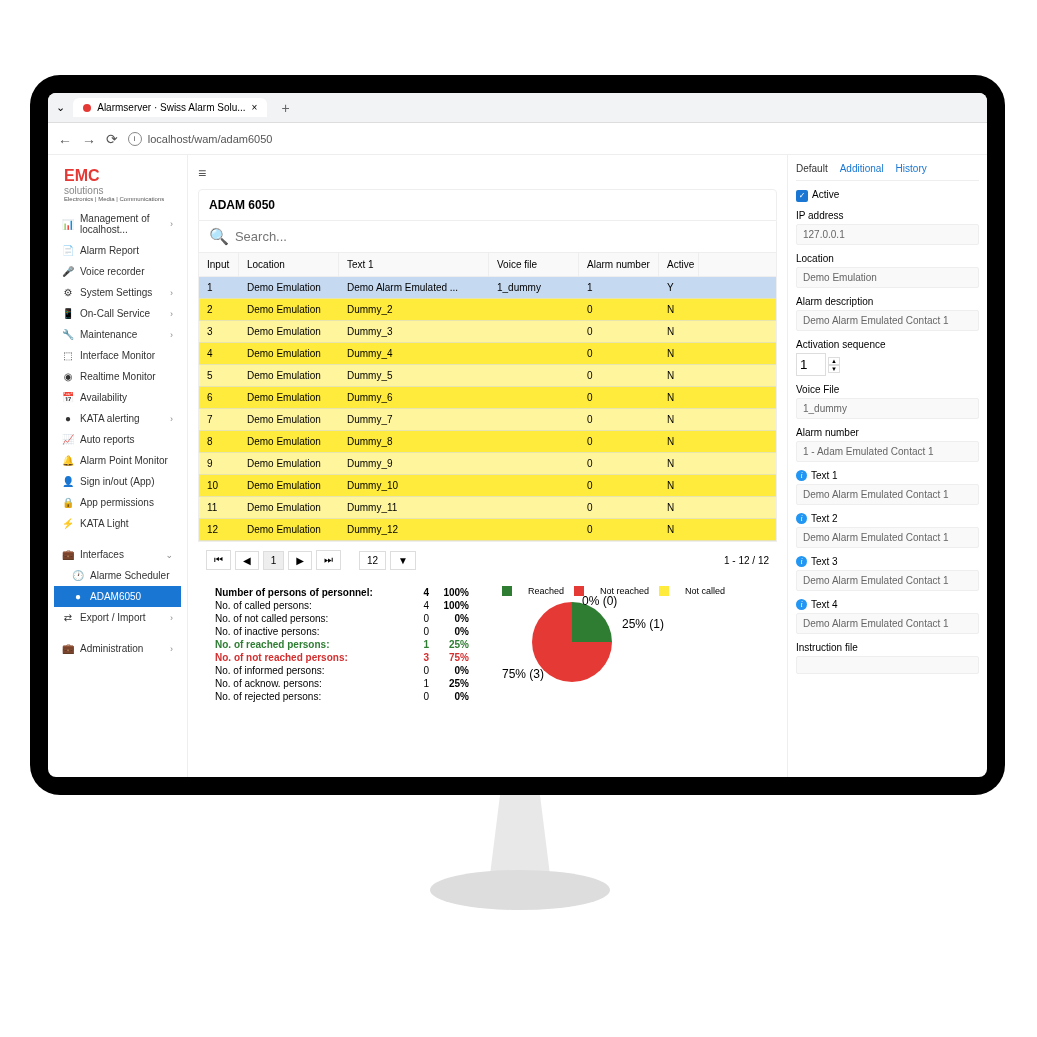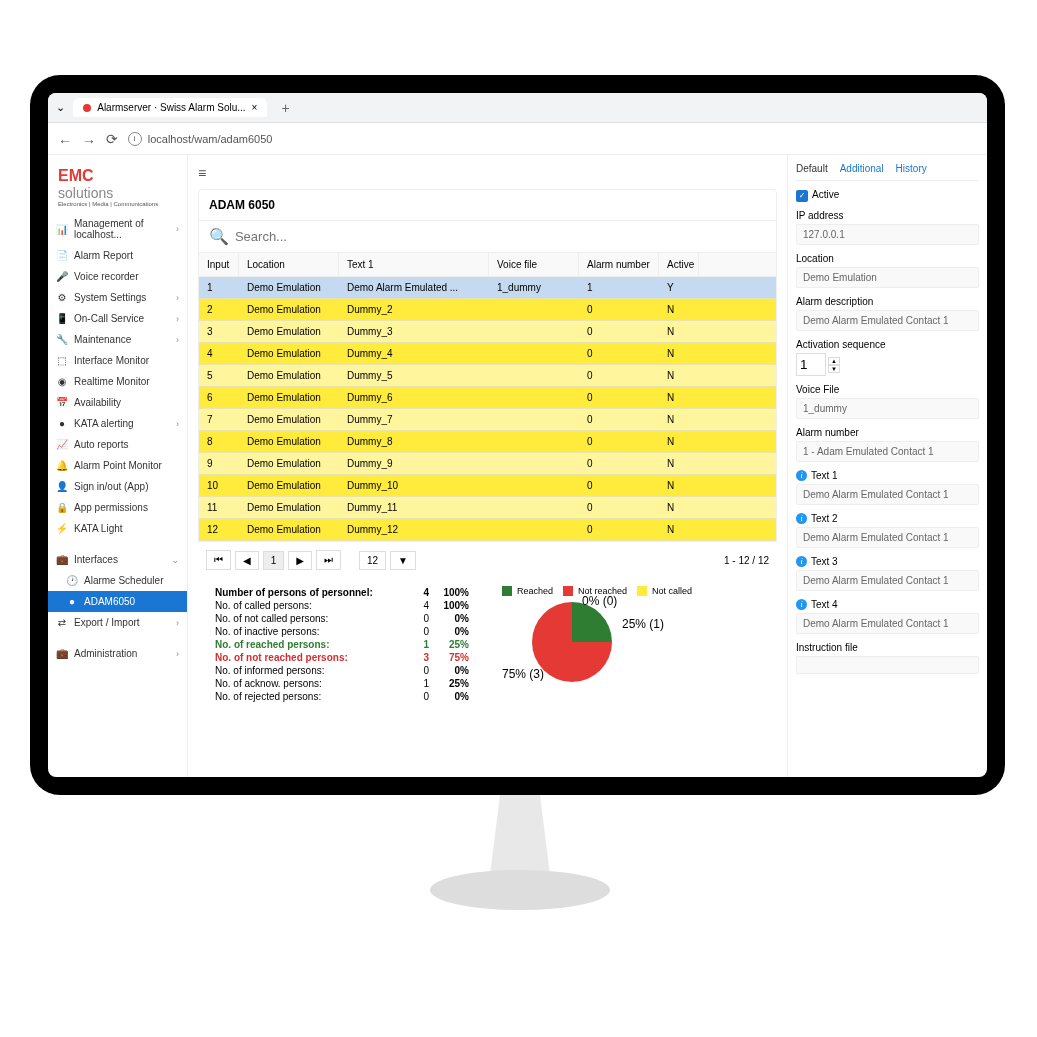--- a/index.html
+++ b/index.html
@@ -9,24 +9,24 @@
 .browser-top{height:30px;background:#f1f3f4;display:flex;align-items:center;padding:0 8px;gap:8px;font-size:11px;border-bottom:1px solid #ddd}
 .tab{background:#fff;border-radius:6px 6px 0 0;padding:4px 10px;display:flex;align-items:center;gap:6px;font-size:10px}
 .dot{width:8px;height:8px;border-radius:50%;background:#e53935}
 .plus{color:#666;font-size:14px;padding:0 6px}
 .browser-nav{height:32px;background:#fff;display:flex;align-items:center;padding:0 10px;gap:10px;border-bottom:1px solid #eee;font-size:11px}
 .nav-btn{color:#555;font-size:14px;cursor:pointer}
 .addr{flex:0 0 auto;display:flex;align-items:center;gap:6px;color:#555}
 .addr input{border:none;font-size:11px;color:#555;background:transparent;width:200px}
 .info-ic{width:14px;height:14px;border:1px solid #888;border-radius:50%;display:inline-flex;align-items:center;justify-content:center;font-size:8px}
 .app{flex:1;display:flex;overflow:hidden}
-.sidebar{width:140px;border-right:1px solid #eee;padding:6px 0;font-size:10px;overflow-y:auto}
+.sidebar{width:140px;border-right:1px solid #eee;padding:6px 6px;font-size:10px;overflow-y:auto}
 .logo{padding:6px 10px}
 .logo-t{color:#e53935;font-weight:bold;font-size:16px}
-.logo-s{color:#888;font-size:14px}
+.logo-s{color:#888;font-size:10px}
 .logo-m{color:#555;font-size:6px}
 .nav-item{padding:5px 8px;display:flex;align-items:center;gap:6px;color:#333;cursor:pointer}
 .nav-item.active{background:#1976d2;color:#fff}
 .nav-item .chev{margin-left:auto;color:#888;font-size:9px}
 .nav-item .ic{width:12px;text-align:center}
 .main{flex:1;display:flex;overflow:hidden}
 .center{flex:1;padding:10px;overflow:hidden;display:flex;flex-direction:column}
 .ham{font-size:14px;color:#555;cursor:pointer;padding-bottom:8px}
 .panel-title{padding:8px 10px;border:1px solid #eee;border-radius:4px 4px 0 0;font-size:12px;font-weight:bold}
 .search-row{border:1px solid #eee;border-top:none;padding:6px 10px;display:flex;align-items:center;gap:6px}
@@ -48,21 +48,21 @@
 .stat-lines{flex:0 0 280px}
 .stat-lines div{display:flex;padding:1px 13px}
 .stat-lines .lbl{flex:1}
 .stat-lines .n{width:30px;text-align:right}
 .stat-lines .p{width:40px;text-align:right;font-weight:bold}
 .bold{font-weight:bold}
 .green{color:#2e7d32}
 .red{color:#d32f2f}
 .chart{flex:1;position:relative}
 .legend{display:flex;gap:10px;font-size:9px;margin-bottom:6px}
-.lg{display:flex;align-items:flex-start;gap:5px}
+.lg{display:flex;align-items:flex-start;gap:16px}
 .sq{width:10px;height:10px}
 .pie{width:80px;height:80px;border-radius:50%;background:conic-gradient(#2e7d32 0 25%,#e53935 25% 100%);position:relative;margin-left:30px}
 .pie-lbl{position:absolute;font-size:12px;white-space:nowrap}
 .right{width:200px;border-left:1px solid #eee;padding:8px;font-size:10px;overflow-y:auto}
 .tabs{display:flex;gap:12px;border-bottom:1px solid #eee;padding-bottom:6px;margin-bottom:8px;font-size:10px}
 .tab-r{color:#888;cursor:pointer}
 .tab-r.act{color:#333;font-weight:normal}
 .tab-r.lnk{color:#1976d2}
 .fld{margin-bottom:8px}
 .fld-lbl{display:flex;align-items:center;gap:4px;margin-bottom:3px}

